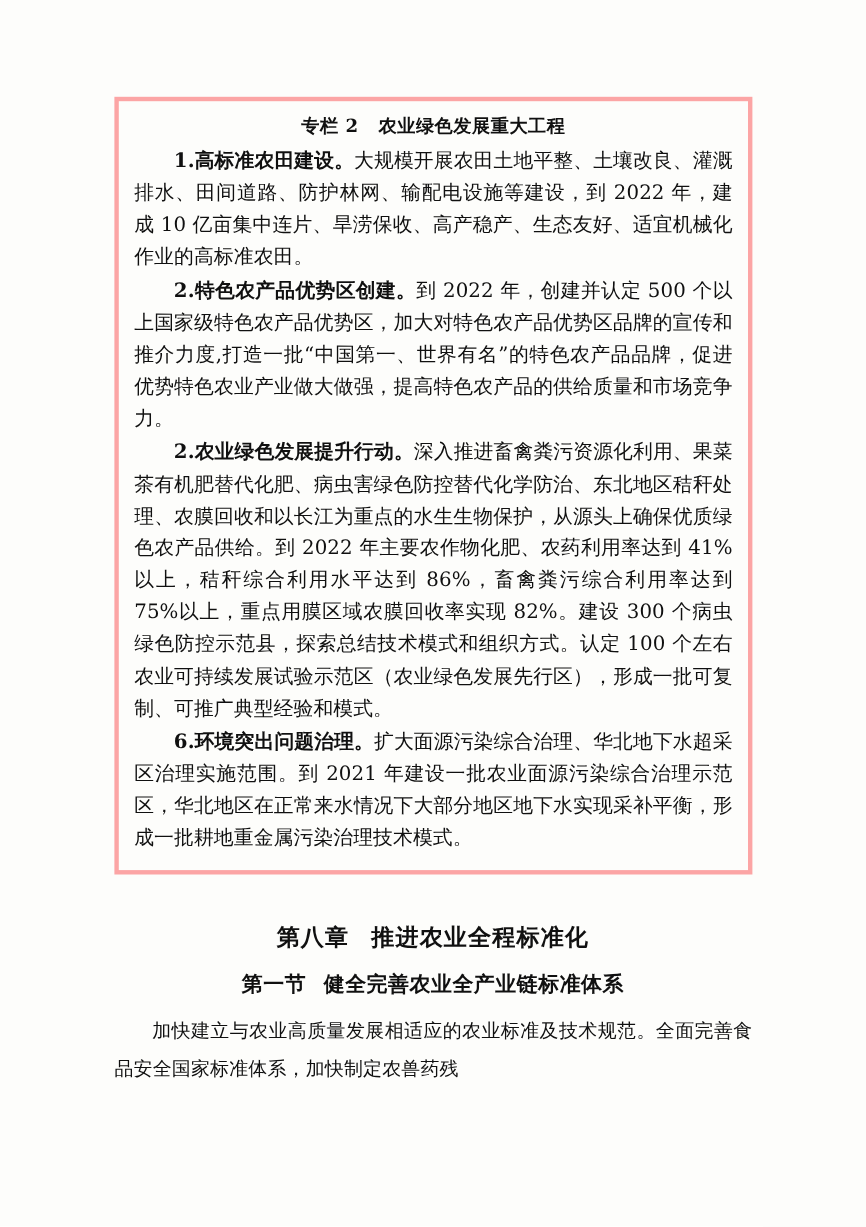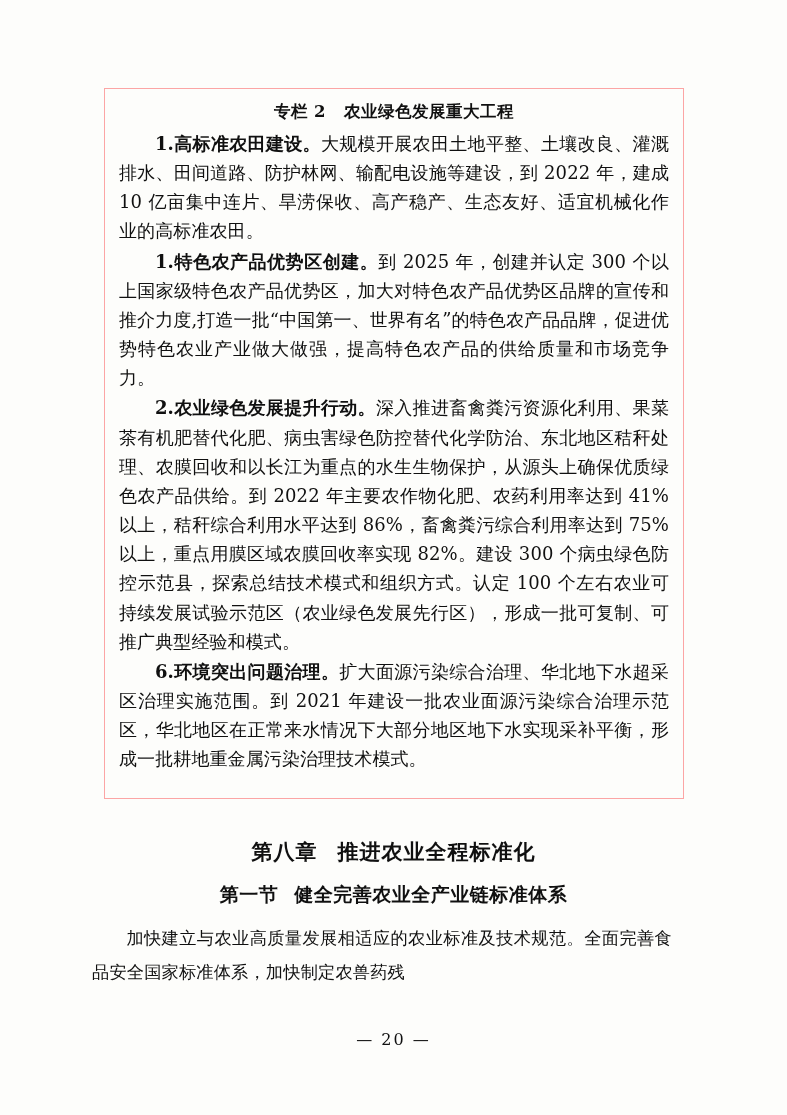--- a/index.html
+++ b/index.html
@@ -15,23 +15,23 @@
     background: #fdfdfb;
     font-family: "DejaVu Serif", "Liberation Serif", serif;
     color: #101010;
     overflow: hidden;
   }
   .box {
     position: absolute;
     left: 104px;
     top: 88px;
     width: 580px;
-    border: 1px solid #fca5a5;
+    border: 4px solid #fca5a5;
     box-sizing: border-box;
-    padding: 10px 14px 24px 14px;
+    padding: 10px 14px 14px 14px;
   }
   .box-title {
     text-align: center;
     font-weight: bold;
     font-size: 16.5px;
     letter-spacing: 0.5px;
     margin: 2px 0 6px 0;
   }
   .box-title .sp {
     display: inline-block;
@@ -69,21 +69,21 @@
     top: 882px;
     font-size: 19px;
     letter-spacing: 0.5px;
   }
   .chapter-h2 .sp {
     display: inline-block;
     width: 16px;
   }
   .body-text {
     position: absolute;
-    left: 92px;
+    left: 104px;
     top: 922px;
     width: 580px;
     font-size: 17.2px;
     line-height: 1.95;
     text-align: justify;
     text-justify: inter-ideograph;
     text-indent: 2em;
     letter-spacing: 0.2px;
   }
   .page-number {
@@ -101,34 +101,33 @@
 
 <div class="page">
 
   <div class="box">
     <div class="box-title">
       <span>专栏 2</span><span class="sp"></span><span>农业绿色发展重大工程</span>
     </div>
 
     <p class="para"><b>1.高标准农田建设。</b><span>大规模开展农田土地平整、土壤改良、灌溉排水、田间道路、防护林网、输配电设施等建设，到 2022 年，建成 10 亿亩集中连片、旱涝保收、高产稳产、生态友好、适宜机械化作业的高标准农田。</span></p>
 
-    <p class="para"><b>1.特色农产品优势区创建。</b><span>到 2025 年，创建并认定 300 个以上国家级特色农产品优势区，加大对特色农产品优势区品牌的宣传和推介力度,打造一批“中国第一、世界有名”的特色农产品品牌，促进优势特色农业产业做大做强，提高特色农产品的供给质量和市场竞争力。</span></p>
+    <p class="para"><b>2.特色农产品优势区创建。</b><span>到 2022 年，创建并认定 500 个以上国家级特色农产品优势区，加大对特色农产品优势区品牌的宣传和推介力度,打造一批“中国第一、世界有名”的特色农产品品牌，促进优势特色农业产业做大做强，提高特色农产品的供给质量和市场竞争力。</span></p>
 
 
     <p class="para"><b>2.农业绿色发展提升行动。</b><span>深入推进畜禽粪污资源化利用、果菜茶有机肥替代化肥、病虫害绿色防控替代化学防治、东北地区秸秆处理、农膜回收和以长江为重点的水生生物保护，从源头上确保优质绿色农产品供给。到 2022 年主要农作物化肥、农药利用率达到 41%以上，秸秆综合利用水平达到 86%，畜禽粪污综合利用率达到 75%以上，重点用膜区域农膜回收率实现 82%。建设 300 个病虫绿色防控示范县，探索总结技术模式和组织方式。认定 100 个左右农业可持续发展试验示范区（农业绿色发展先行区），形成一批可复制、可推广典型经验和模式。</span></p>
 
     <p class="para"><b>6.环境突出问题治理。</b><span>扩大面源污染综合治理、华北地下水超采区治理实施范围。到 2021 年建设一批农业面源污染综合治理示范区，华北地区在正常来水情况下大部分地区地下水实现采补平衡，形成一批耕地重金属污染治理技术模式。</span></p>
 
   </div>
 
   <div class="chapter chapter-h1">
     <span>第八章</span><span class="sp"></span><span>推进农业全程标准化</span>
   </div>
 
   <div class="chapter chapter-h2">
     <span>第一节</span><span class="sp"></span><span>健全完善农业全产业链标准体系</span>
   </div>
 
   <div class="body-text">加快建立与农业高质量发展相适应的农业标准及技术规范。全面完善食品安全国家标准体系，加快制定农兽药残</div>
 
-  <div class="page-number">— 20 —</div>
 
 </div>
 
 </body></html>

